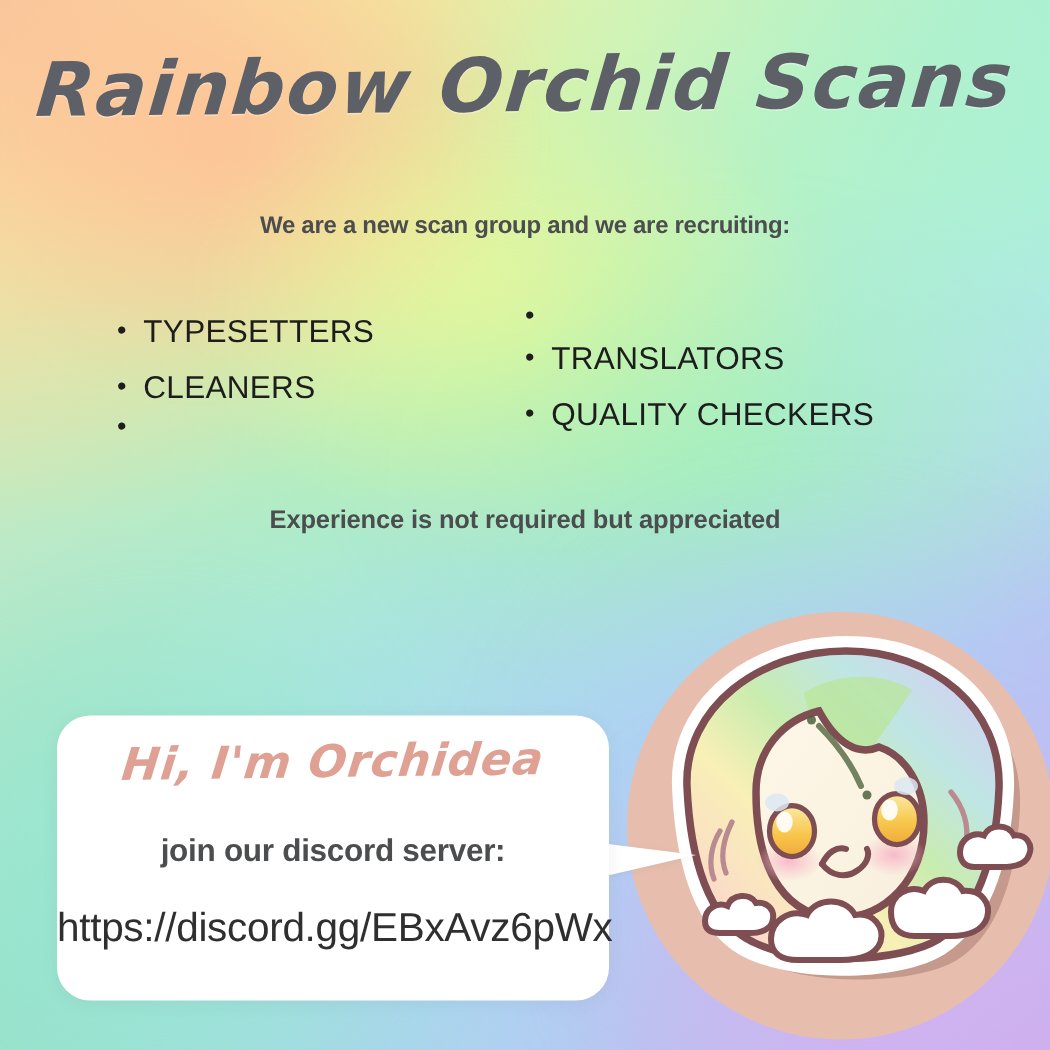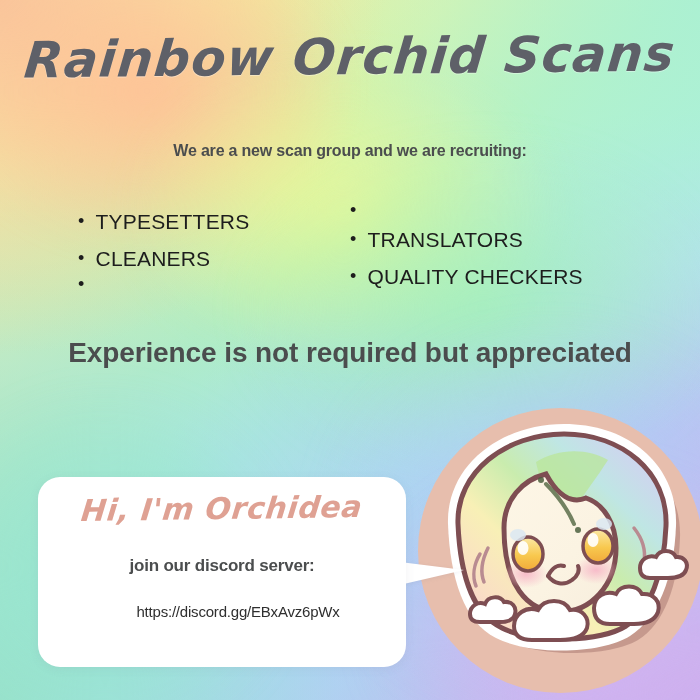--- a/index.html
+++ b/index.html
@@ -132,21 +132,21 @@
     margin-right: 11px;
     color: #1d1d1d;
     transform: translateY(-2px);
   }
 
   .experience {
     position: absolute;
     top: 337px;
     left: 0; right: 0;
     text-align: center;
-    font-size: 28px;
+    font-size: 17px;
     font-weight: 700;
     color: #4b4d4e;
     letter-spacing: -0.1px;
   }
 
   
   .mascot-circle {
     position: absolute;
     left: 418px;
     top: 408px;
@@ -195,35 +195,34 @@
     font-style: italic;
     letter-spacing: 0.6px;
     color: #dfa193;
     transform: skewX(-7deg) rotate(-0.8deg);
   }
   .card-line {
     position: absolute;
     top: 79px;
     left: 0; right: 0;
     text-align: center;
-    font-size: 17px;
+    font-size: 21px;
     font-weight: 700;
     color: #4b4d4e;
     letter-spacing: -0.2px;
   }
   .card-url {
     position: absolute;
     top: 126px;
     left: 0; right: 0;
     text-align: center;
-    font-size: 15px;
+    font-size: 27px;
     font-weight: 400;
     color: #2f2f2f;
     letter-spacing: -0.2px;
-    margin-left: 32px;
   }
 </style>
 </head>
 <body>
 
 <div id="poster">
 
   <div class="bg-base"></div>
   <div class="bg-glow-1"></div>
   <div class="bg-glow-2"></div>

